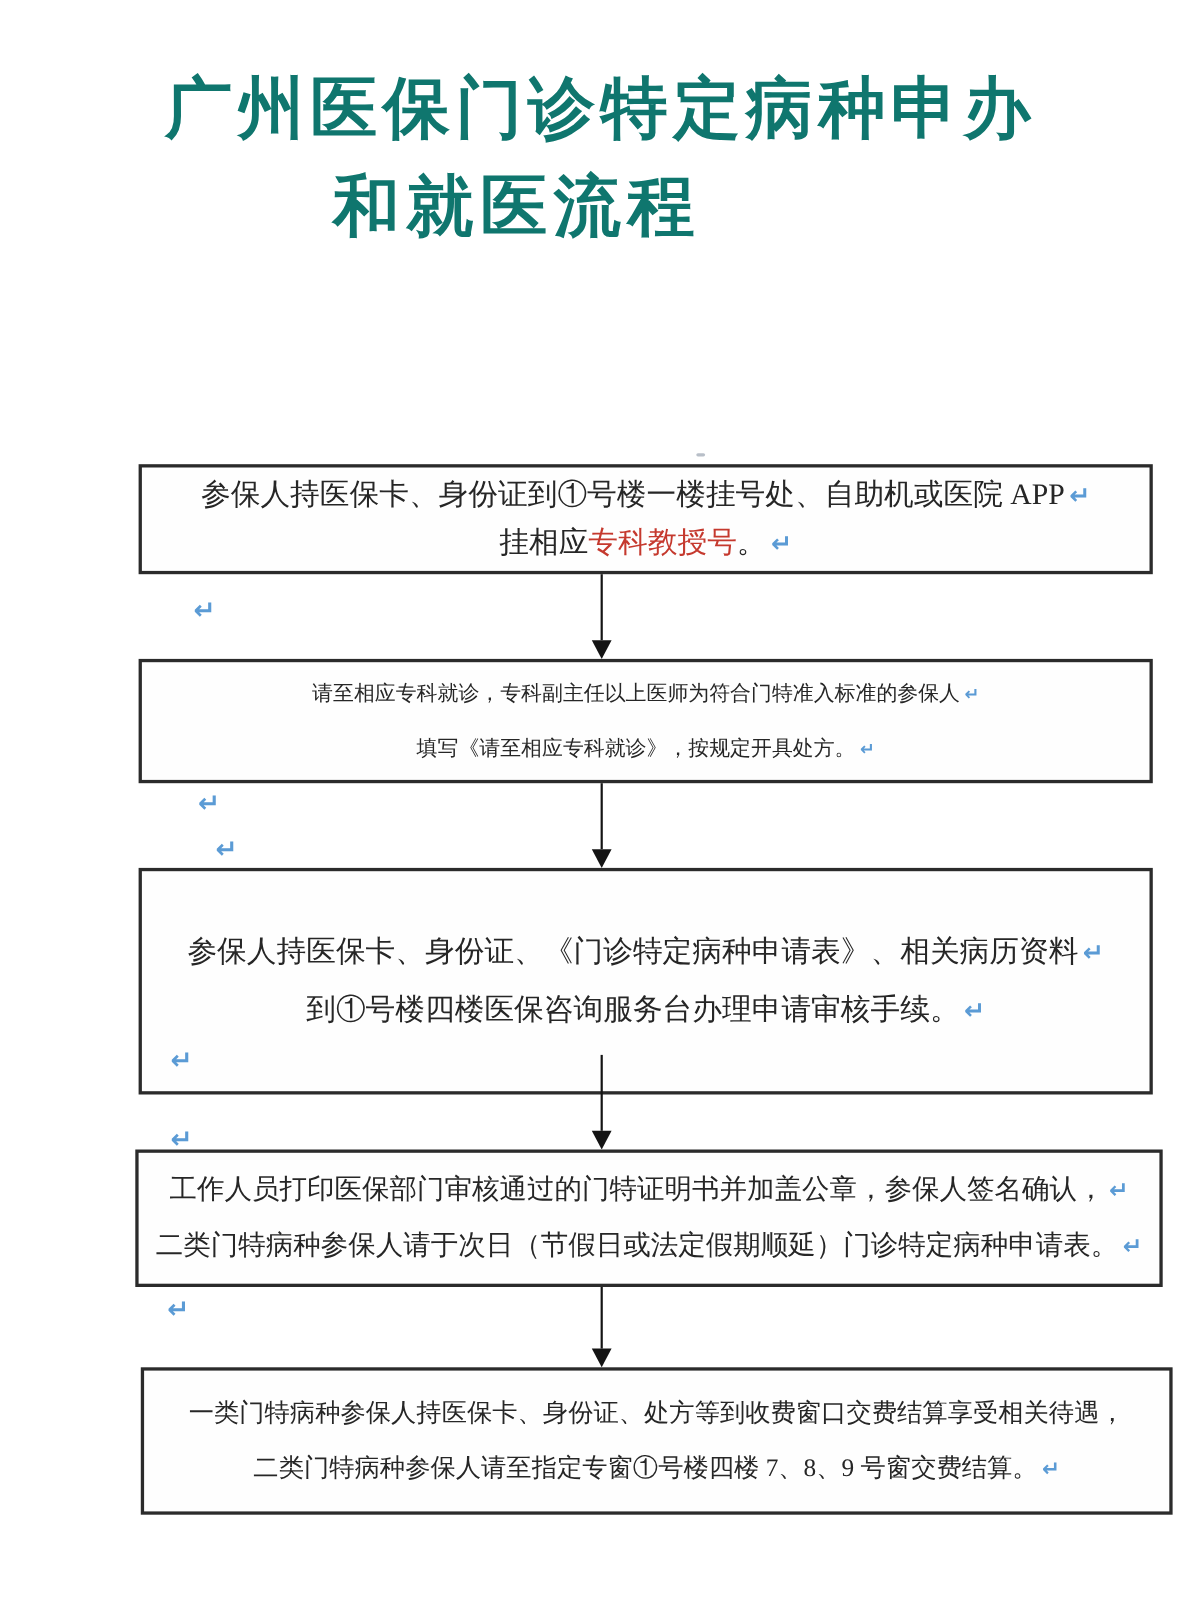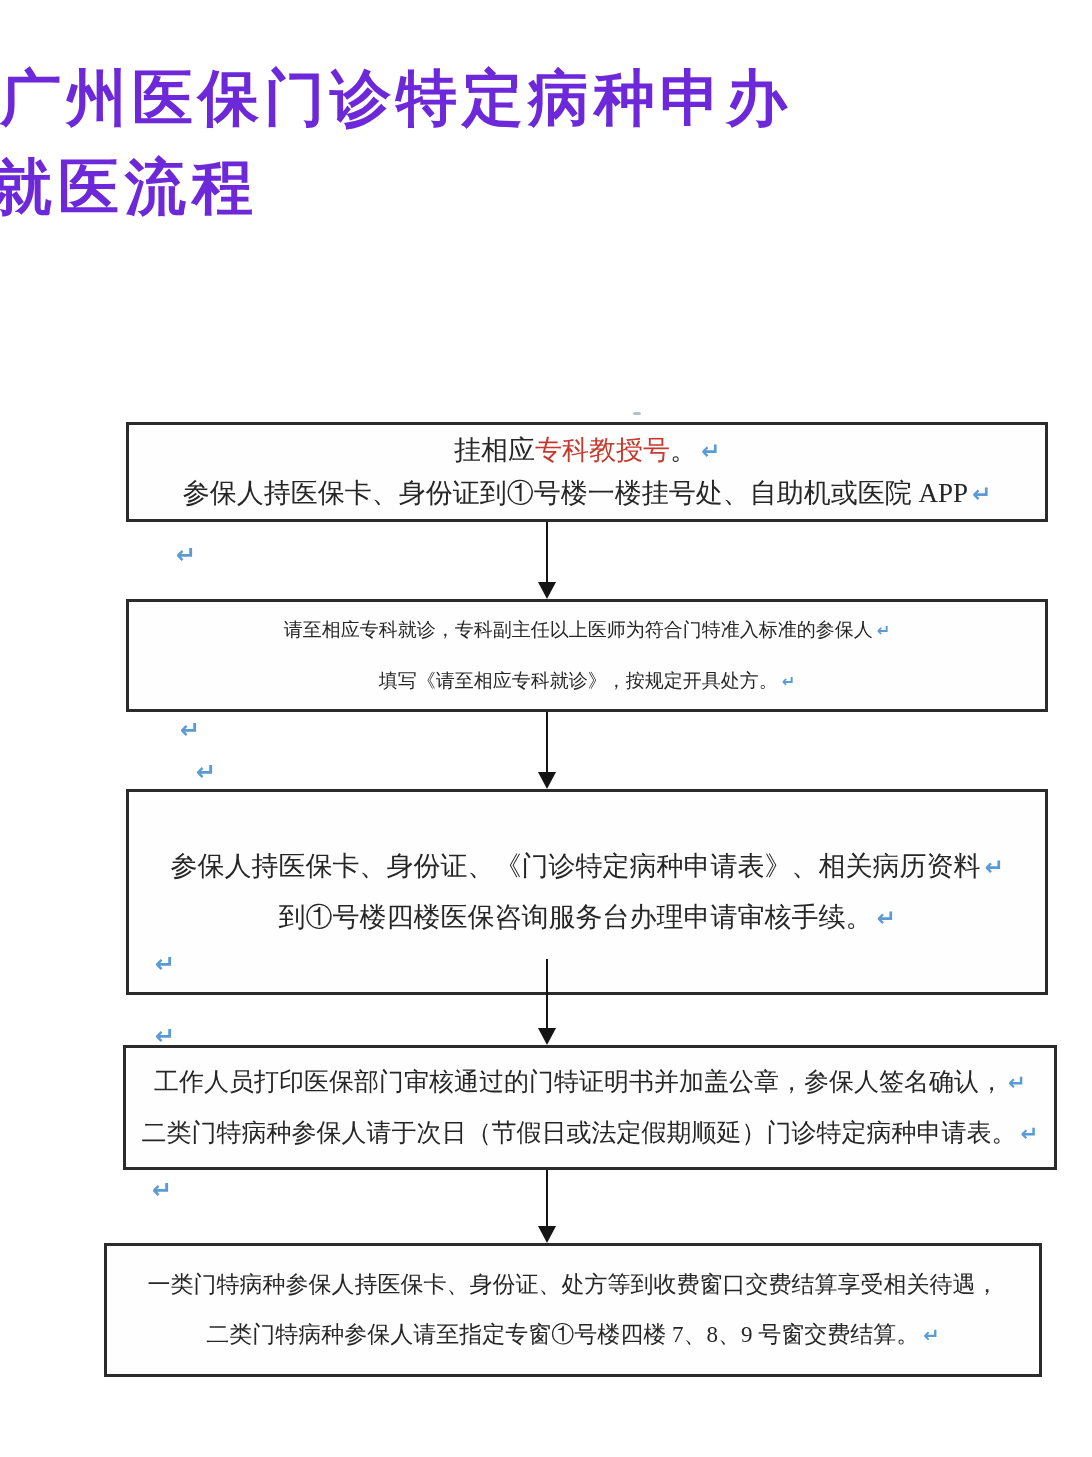--- a/index.html
+++ b/index.html
@@ -14,21 +14,22 @@
     background: #ffffff;
     overflow: hidden;
     font-family: "Liberation Sans", sans-serif;
   }
   
   .title {
     position: absolute;
     top: 52px;
     left: 0;
     width: 100%;
-    color: #6d28d9;
+    text-align: center;
+    color: #0f766e;
     font-weight: 900;
     font-family: "Liberation Sans", sans-serif;
   }
   .title-line1 {
     font-size: 61px;
     letter-spacing: 5px;
     line-height: 92px;
     white-space: nowrap;
   }
   .title-line2 {
@@ -46,21 +47,21 @@
     box-sizing: border-box;
     display: flex;
     flex-direction: column;
     justify-content: center;
     align-items: center;
   }
   .box1 { left: 126px; top: 422px;  width: 922px; height: 100px; }
   .box2 { left: 126px; top: 599px;  width: 922px; height: 113px; }
   .box3 { left: 126px; top: 789px;  width: 922px; height: 206px; }
   .box4 { left: 123px; top: 1045px; width: 934px; height: 125px; }
-  .box5 { left: 104px; top: 1243px; width: 938px; height: 134px; }
+  .box5 { left: 128px; top: 1243px; width: 938px; height: 134px; }
 
   .box-line {
     color: #262626;
     font-family: "Liberation Serif", serif;
     white-space: nowrap;
     text-align: center;
   }
   .box1 .box-line { font-size: 27px; line-height: 42px; }
   .box2 .box-line { font-size: 19px; line-height: 50px; }
   .box3 .box-line { font-size: 27px; line-height: 50px; }
@@ -128,22 +129,22 @@
 <div class="page">
 
   <div class="title">
     <div class="title-line1">广州医保门诊特定病种申办</div>
     <div class="title-line2">和就医流程</div>
   </div>
 
   <div class="speck"></div>
 
   <div class="flow-box box1">
+      <div class="box-line"><span>参保人持医保卡、身份证到①号楼一楼挂号处、自助机或医院 APP</span><span class="eol-mark">↵</span></div>
       <div class="box-line"><span>挂相应</span><span class="seg-red">专科教授号</span><span>。</span><span class="eol-mark">↵</span></div>
-      <div class="box-line"><span>参保人持医保卡、身份证到①号楼一楼挂号处、自助机或医院 APP</span><span class="eol-mark">↵</span></div>
     </div>
 
   <div class="flow-arrow arrow1">
     <div class="arrow-shaft"></div>
     <div class="arrow-head"></div>
   </div>
 
   <div class="flow-box box2">
       <div class="box-line"><span>请至相应专科就诊，专科副主任以上医师为符合门特准入标准的参保人</span><span class="eol-mark">↵</span></div>
       <div class="box-line"><span>填写《请至相应专科就诊》，按规定开具处方。</span><span class="eol-mark">↵</span></div>

